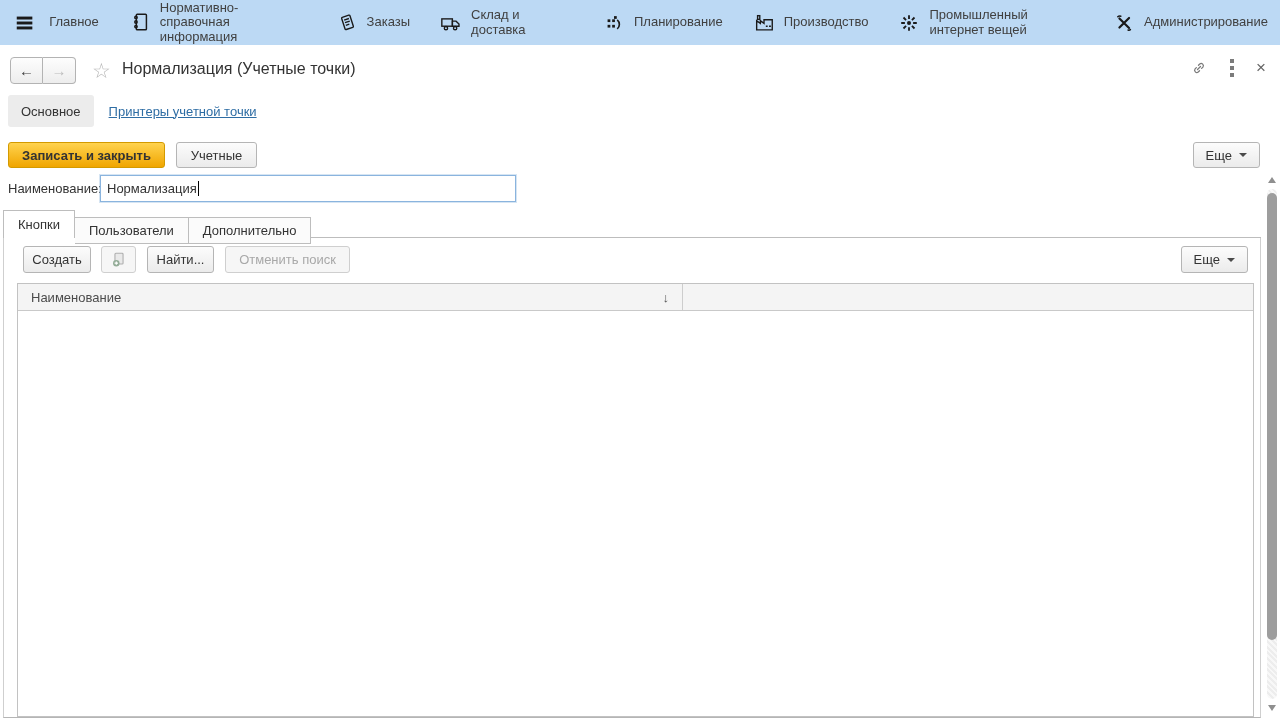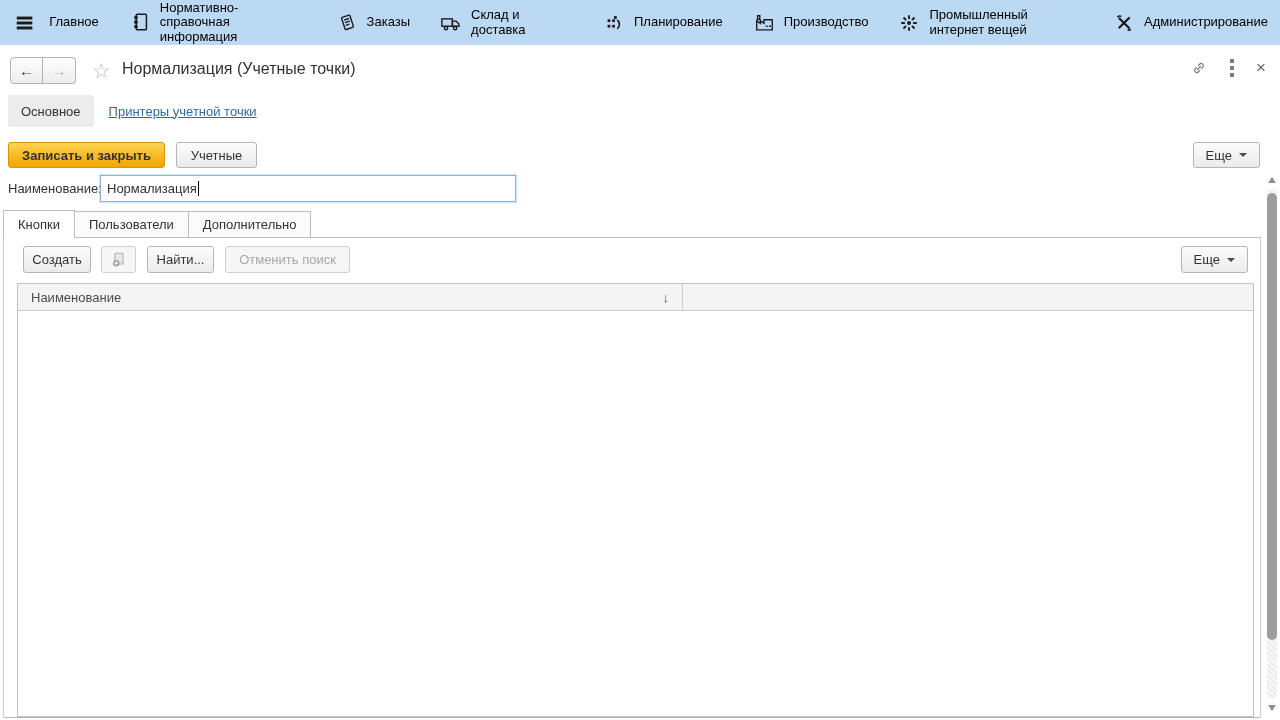--- a/index.html
+++ b/index.html
@@ -4,21 +4,21 @@
 <style>
   * { margin:0; padding:0; box-sizing:border-box; }
   html,body { width:1280px; height:720px; overflow:hidden; }
   body { font-family:"Liberation Sans", sans-serif; font-size:13px; color:#333; background:#fff; }
   .app { position:relative; width:1280px; height:720px; background:#fff; }
 
   
   .topbar { position:absolute; left:0; top:0; width:1280px; height:45px;
     background:var(--topbar-bg,#bcd9f4); display:flex; align-items:center; padding:0 12px; }
   .menu-btn { width:26px; height:26px; display:flex; align-items:center; justify-content:center; cursor:pointer; }
-  .nav-item { display:flex; align-items:center; gap:9px; margin-left:30px; cursor:pointer; color:#000000; }
+  .nav-item { display:flex; align-items:center; gap:9px; margin-left:30px; cursor:pointer; color:#404040; }
   .nav-item .lbl { line-height:1.12; }
   .nav-item .lbl.wrap150 { max-width:152px; }
   .nav-item .lbl.wrap160 { max-width:160px; }
   .nav-icon { width:22px; height:22px; flex:0 0 auto; display:block; }
 
   
   .titlebar { position:absolute; left:0; top:45px; width:1280px; height:48px; background:#fff; }
   .histgroup { position:absolute; left:10px; top:12px; display:flex; }
   .histbtn { width:33px; height:27px; border:1px solid #b3b3b3; background:linear-gradient(#fdfdfd,#ededed);
     display:flex; align-items:center; justify-content:center; font-size:15px; cursor:pointer; }
@@ -57,21 +57,21 @@
   .fieldlabel { position:absolute; left:8px; top:7px; color:#333; }
   .textbox { position:absolute; left:100px; top:1px; width:416px; height:27px; background:#fff;
     border:1px solid var(--focus-border,#8ab4de); box-shadow:0 0 0 1px rgba(138,180,222,.35);
     display:flex; align-items:center; padding:0 6px; cursor:text; }
   .caret { width:1px; height:15px; background:#000; margin-left:1px; animation:blink 1s steps(1) infinite; }
   @keyframes blink { 50% { opacity:0; } }
 
   
   .tabstrip { position:absolute; left:3px; top:210px; width:1258px; height:28px; }
   .tabstrip::after { content:""; position:absolute; left:0; right:0; bottom:0; border-bottom:1px solid #bdbdbd; }
-  .tab { position:relative; float:left; height:27px; margin-top:1px; padding:0 14px; display:flex; align-items:center;
+  .tab { position:relative; float:left; height:27px; margin-top:7px; padding:0 14px; display:flex; align-items:center;
     background:#fbfbfb; border:1px solid #bdbdbd; border-left:none; cursor:pointer; z-index:1; }
   .tab:first-child { border-left:1px solid #bdbdbd; }
   .tab.active { background:#fff; height:28px; margin-top:0; border-bottom:none; z-index:3; }
 
   
   .panel { position:absolute; left:3px; top:238px; width:1258px; height:480px;
     border-left:1px solid #cfcfcf; border-right:1px solid #cfcfcf; border-bottom:1px solid #b5b5b5; background:#fff; }
   .tb { position:absolute; top:8px; height:27px; }
   .tb-create { left:19px; width:68px; }
   .tb-copy { position:absolute; left:97px; top:8px; width:35px; height:27px; padding:0; }

